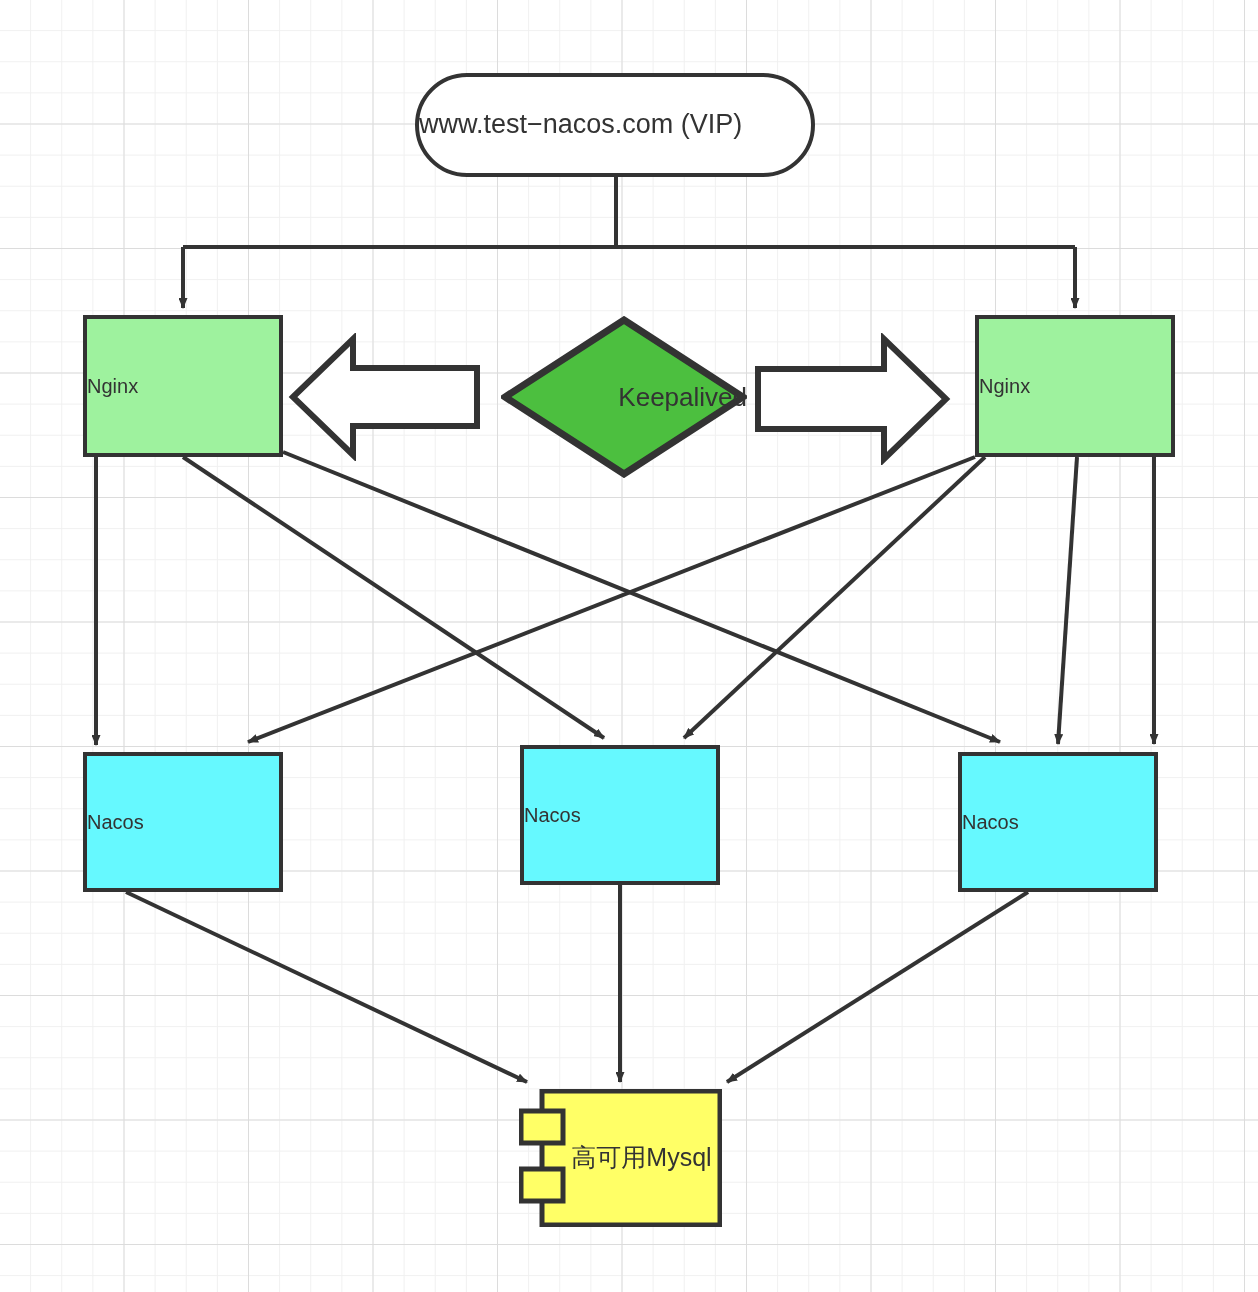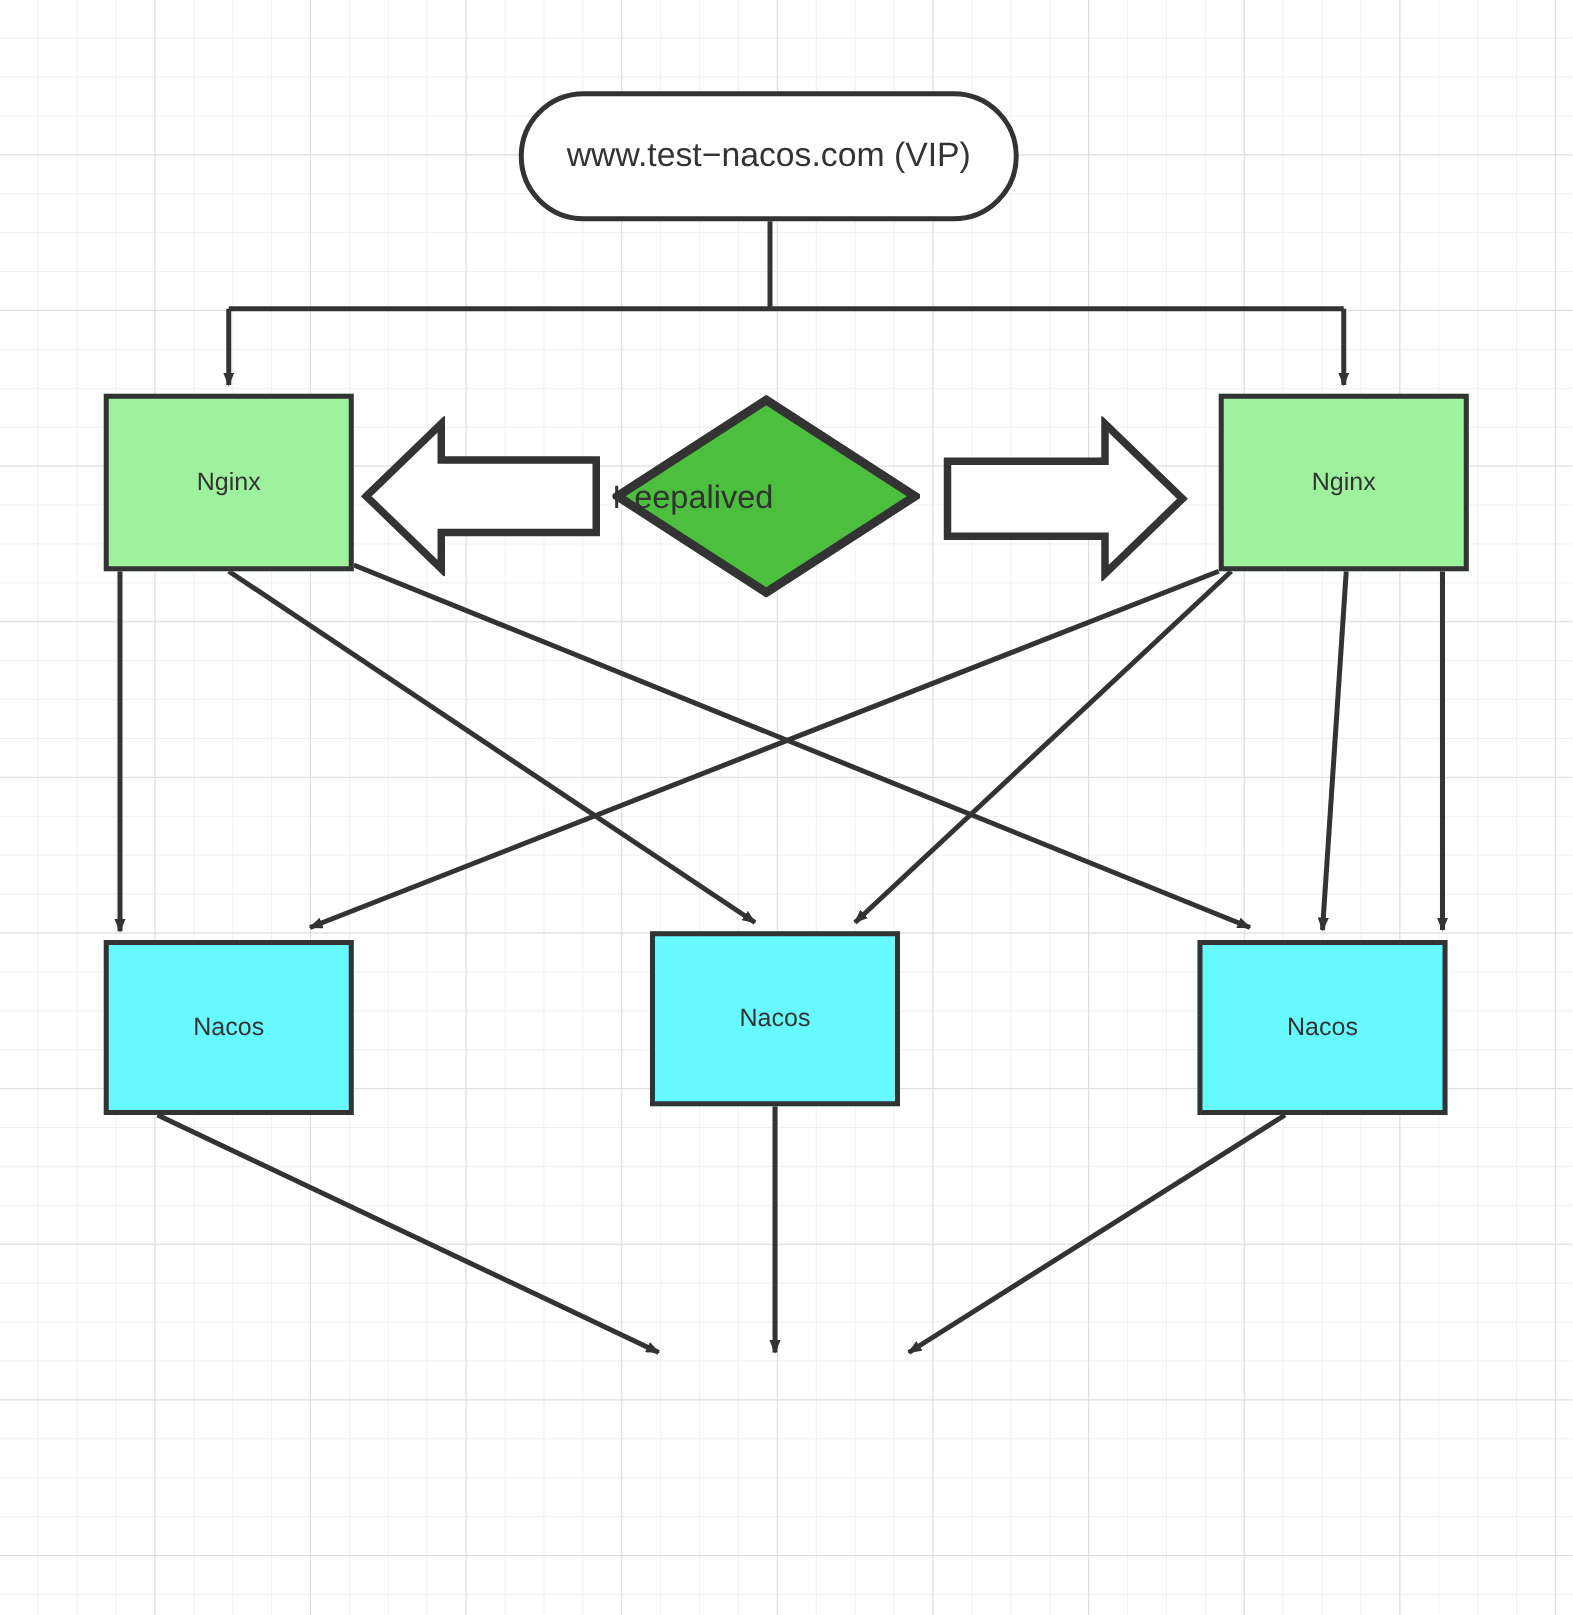--- a/index.html
+++ b/index.html
@@ -32,21 +32,21 @@
     left: 0; top: 0;
     width: 1258px;
     height: 1292px;
     pointer-events: none;
   }
   .node {
     position: absolute;
     box-sizing: border-box;
     display: flex;
     align-items: center;
-    justify-content: center;
+    justify-content: flex-start;
     color: #333333;
     border: 4px solid #333333;
     z-index: 3;
   }
   .node-label {
     font-size: 20px;
     line-height: 1.1;
     color: #333333;
     text-align: center;
     white-space: nowrap;
@@ -90,28 +90,28 @@
   }
   #nacos-right {
     left: 958px;
     top: 752px;
     width: 200px;
     height: 140px;
     background: #66f9ff;
   }
   #keepalived-node {
     position: absolute;
-    left: 490px;
+    left: 501px;
     top: 316px;
     width: 246px;
     height: 162px;
     z-index: 3;
     display: flex;
     align-items: center;
-    justify-content: flex-start;
+    justify-content: flex-end;
   }
   #keepalived-node svg { position: absolute; left: 0; top: 0; }
   #keepalived-node .node-label {
     position: relative;
     z-index: 2;
     font-size: 26px;
   }
   .block-arrow {
     position: absolute;
     z-index: 3;
@@ -220,14 +220,22 @@
   </div>
 
   <div class="node" id="nacos-middle">
     <span class="node-label">Nacos</span>
   </div>
 
   <div class="node" id="nacos-right">
     <span class="node-label">Nacos</span>
   </div>
 
+  <div id="mysql-node">
+    <svg width="203" height="138" viewBox="0 0 203 138">
+      <rect x="23" y="2" width="178" height="134" fill="#ffff66" stroke="#333333" stroke-width="5"></rect>
+      <rect x="2" y="22" width="42" height="32" fill="#ffff66" stroke="#333333" stroke-width="5"></rect>
+      <rect x="2" y="80" width="42" height="32" fill="#ffff66" stroke="#333333" stroke-width="5"></rect>
+    </svg>
+    <span class="node-label">高可用Mysql</span>
+  </div>
 
 </div>
 
 </body></html>

